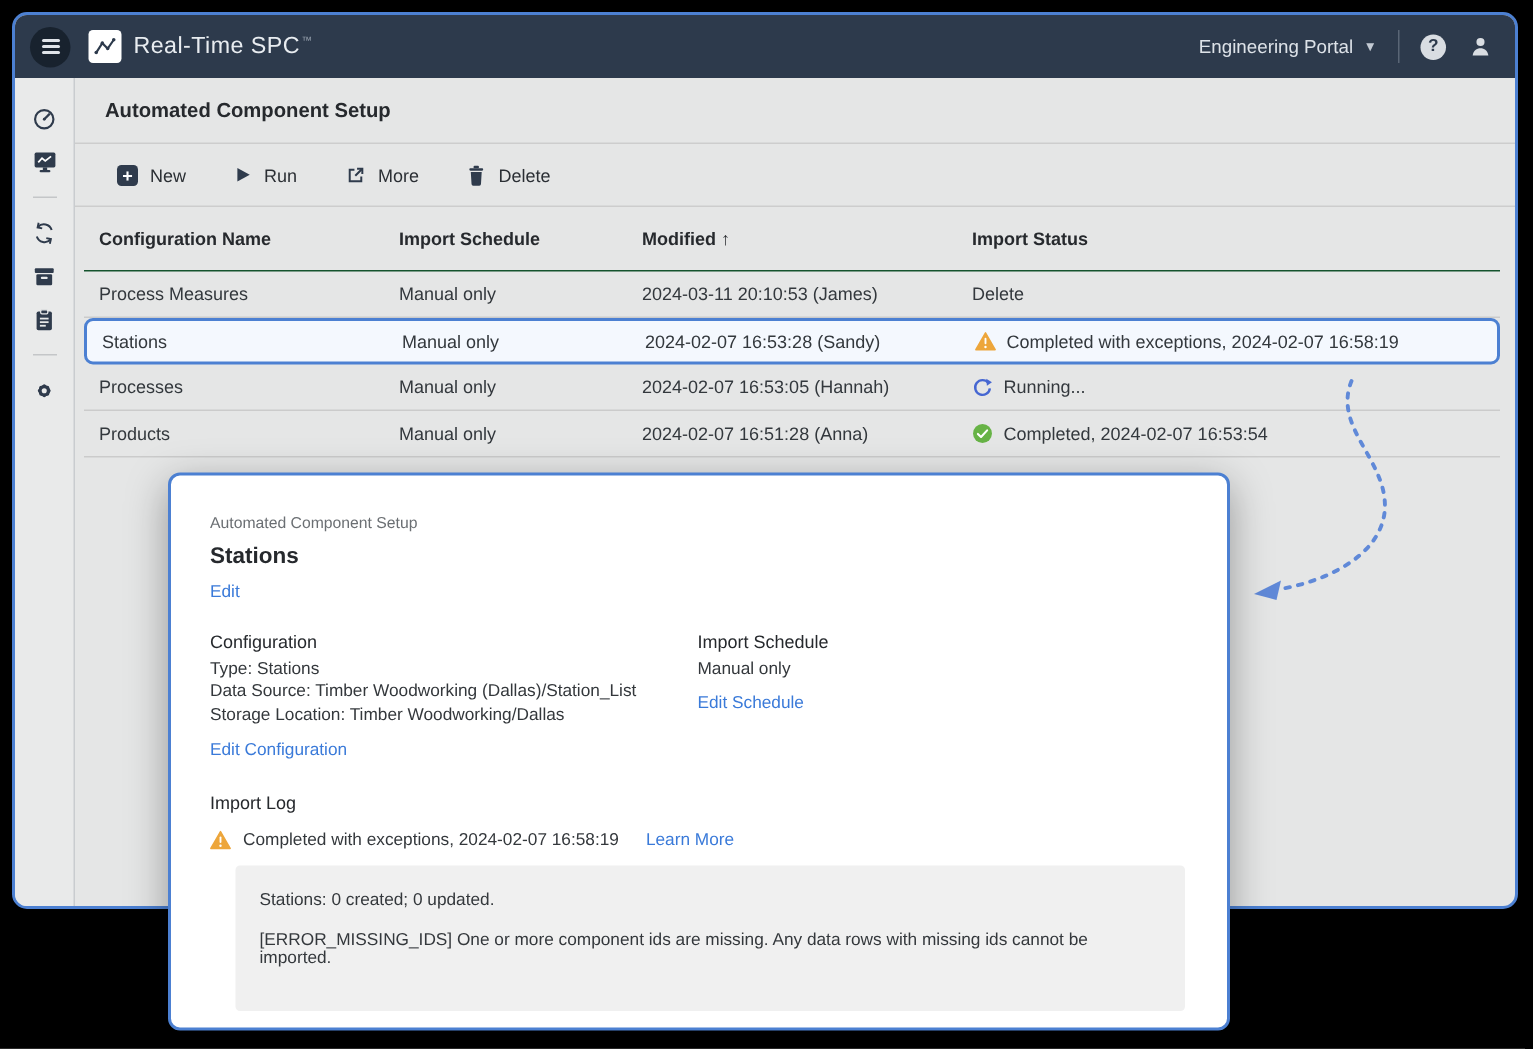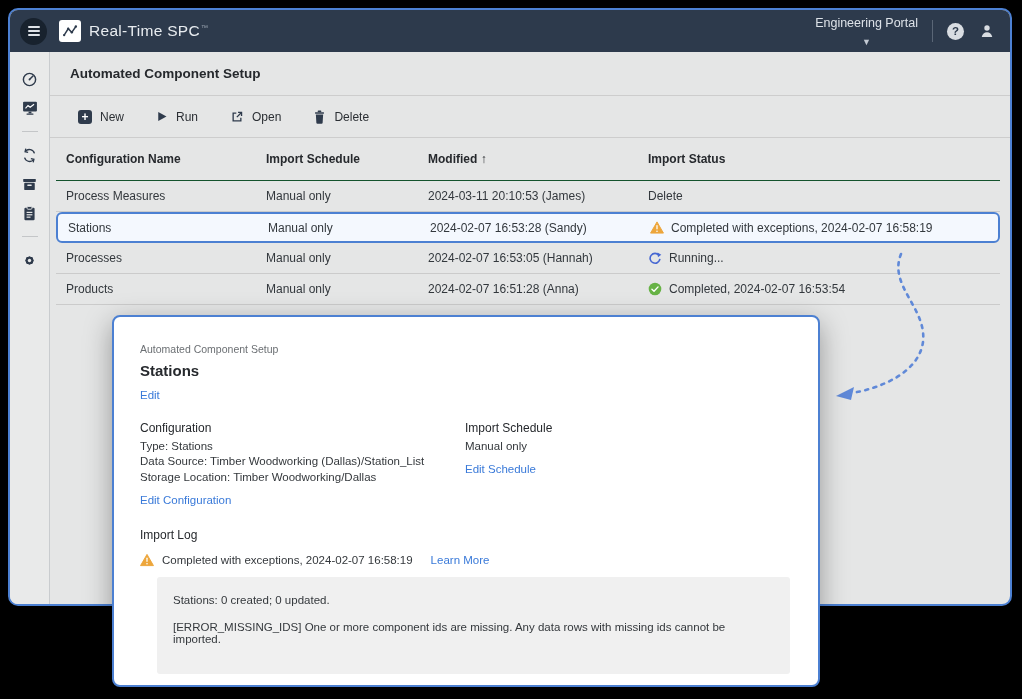--- a/index.html
+++ b/index.html
@@ -13,21 +13,21 @@
 
   
   .topbar{height:42px;background:#2d3a4c;display:flex;align-items:center;padding:0 14px 0 10px;flex-shrink:0;}
   .hamburger{width:27px;height:27px;border-radius:50%;background:#18222e;display:flex;flex-direction:column;
     justify-content:center;align-items:center;gap:2.5px;cursor:pointer;}
   .hamburger span{display:block;width:12px;height:1.8px;background:#dfe3e8;border-radius:1px;}
   .logo-box{width:22px;height:22px;background:#fff;border-radius:3px;margin-left:12px;display:flex;align-items:center;justify-content:center;}
   .app-title{color:#e8ecf0;font-size:15.5px;margin-left:8px;letter-spacing:.3px;}
   .app-title sup{font-size:7px;color:#9aa4b1;margin-left:1px;}
   .topbar-right{margin-left:auto;display:flex;align-items:center;gap:14px;}
-  .portal{color:#dde2e8;font-size:12.5px;display:flex;align-items:center;gap:7px;cursor:pointer;flex-direction:column;}
+  .portal{color:#dde2e8;font-size:12.5px;display:flex;align-items:center;gap:7px;cursor:pointer;}
   .portal .chev{font-size:9px;color:#c3cad3;}
   .vdiv{width:1px;height:22px;background:#5a6676;}
   .help-circle{width:17px;height:17px;border-radius:50%;background:#d9dde2;color:#2d3a4c;
     font-size:11.5px;font-weight:bold;display:flex;align-items:center;justify-content:center;cursor:pointer;}
 
   
   .app-body{flex:1;display:flex;min-height:0;}
   .sidebar{width:40px;background:#e9eaea;border-right:1px solid #c9cccf;display:flex;flex-direction:column;
     align-items:center;padding-top:18px;flex-shrink:0;}
   .side-icon{width:18px;height:18px;margin-bottom:11px;display:flex;align-items:center;justify-content:center;cursor:pointer;}
@@ -187,21 +187,21 @@
                 <polygon points="3,2.5 14,8.5 3,14.5" fill="#2f3b4c"></polygon>
               </svg>
             <span class="lbl">Run</span>
           </div>
           <div class="tool-btn">
             <svg width="14" height="14" viewBox="0 0 20 20" fill="none" stroke="#2f3b4c" stroke-width="1.9">
               <path d="M9 4.5 H4.5 V15.5 H15.5 V11"></path>
               <path d="M11.5 3.5 H16.5 V8.5"></path>
               <path d="M16 4 L9.8 10.2"></path>
             </svg>
-            <span class="lbl">Open</span>
+            <span class="lbl">More</span>
           </div>
           <div class="tool-btn">
             <svg width="13" height="14" viewBox="0 0 18 20" fill="#2f3b4c">
               <rect x="6.4" y="0.8" width="5.2" height="2.4" rx="1"></rect>
               <rect x="2.4" y="3.2" width="13.2" height="2.2" rx="1"></rect>
               <path d="M3.8 6.6 h10.4 l-.7 11.6 a1.6 1.6 0 0 1 -1.6 1.5 h-5.8 a1.6 1.6 0 0 1 -1.6 -1.5 z"></path>
             </svg>
             <span class="lbl">Delete</span>
           </div>
         </div>

